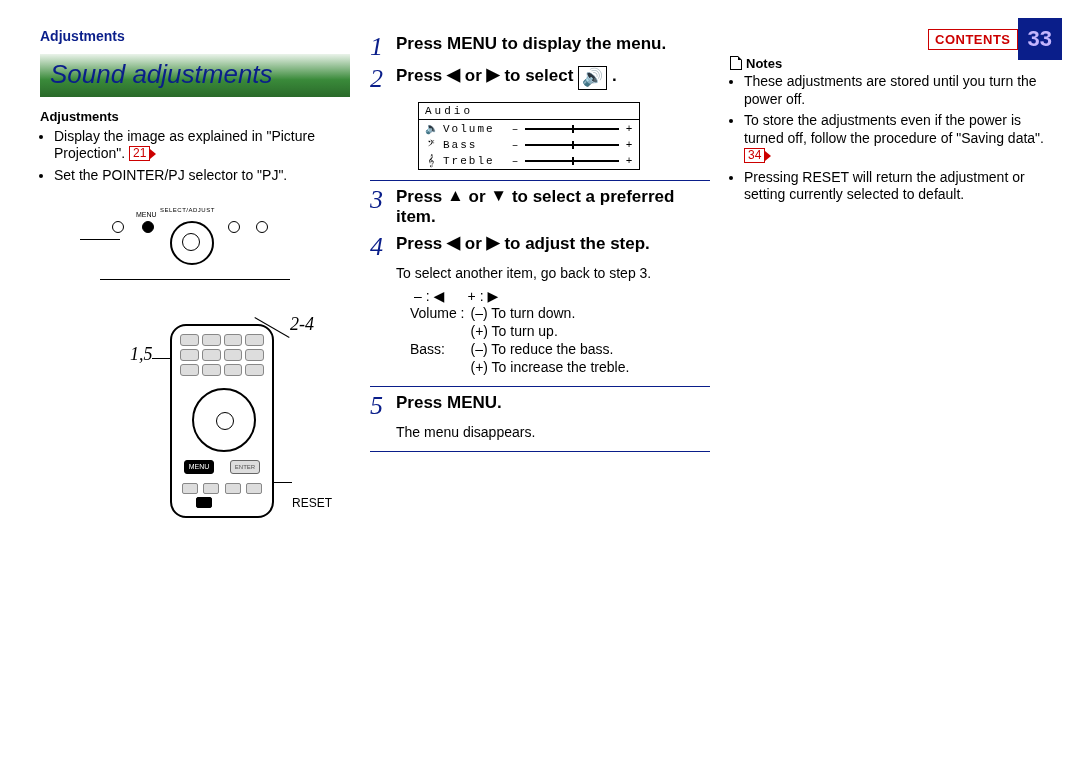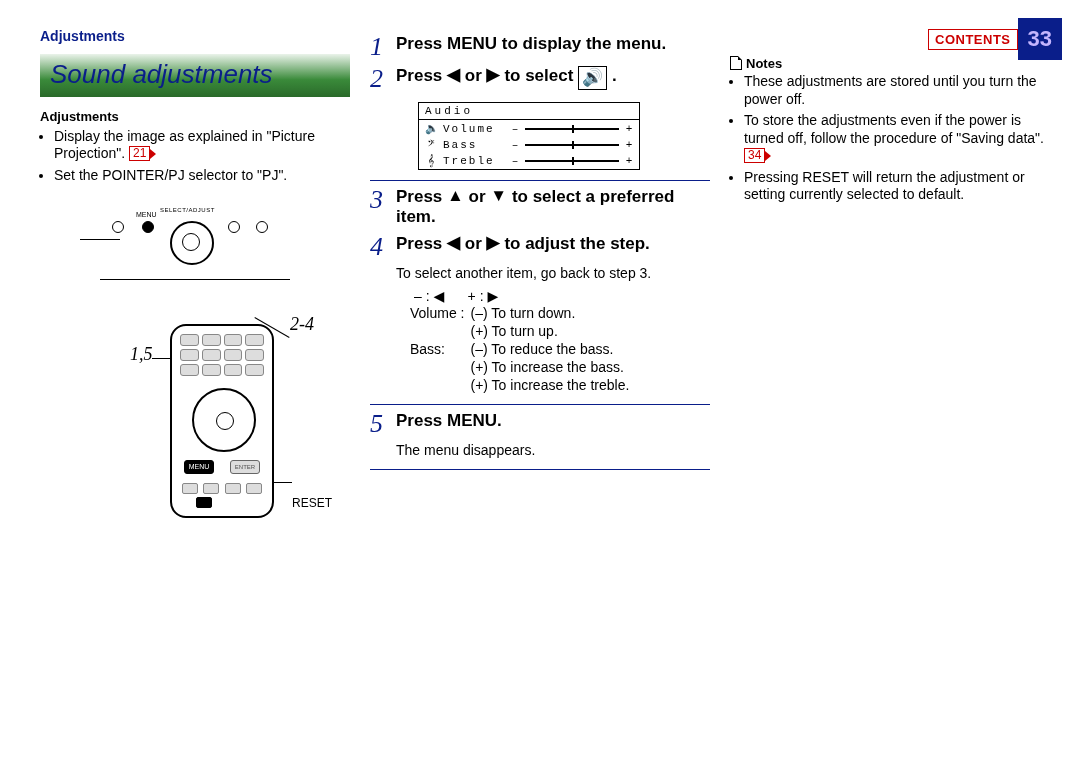--- a/index.html
+++ b/index.html
@@ -493,24 +493,20 @@
       <tr>
             <td></td>
         <td>(+) To turn up.</td>
           </tr>
       <tr>
         <td>Bass:</td>
         <td>(–) To reduce the bass.</td>
       </tr>
       <tr>
             <td></td>
-        <td>(+) To increase the bass.</td>
-          </tr>
-      <tr>
-            <td></td>
         <td>(+) To increase the treble.</td>
           </tr>
     </tbody>
       </table>
 
     <hr class="hr">
 
     <div class="step">
       <div class="step-num">5</div>
       <div class="step-title">Press MENU.</div>

